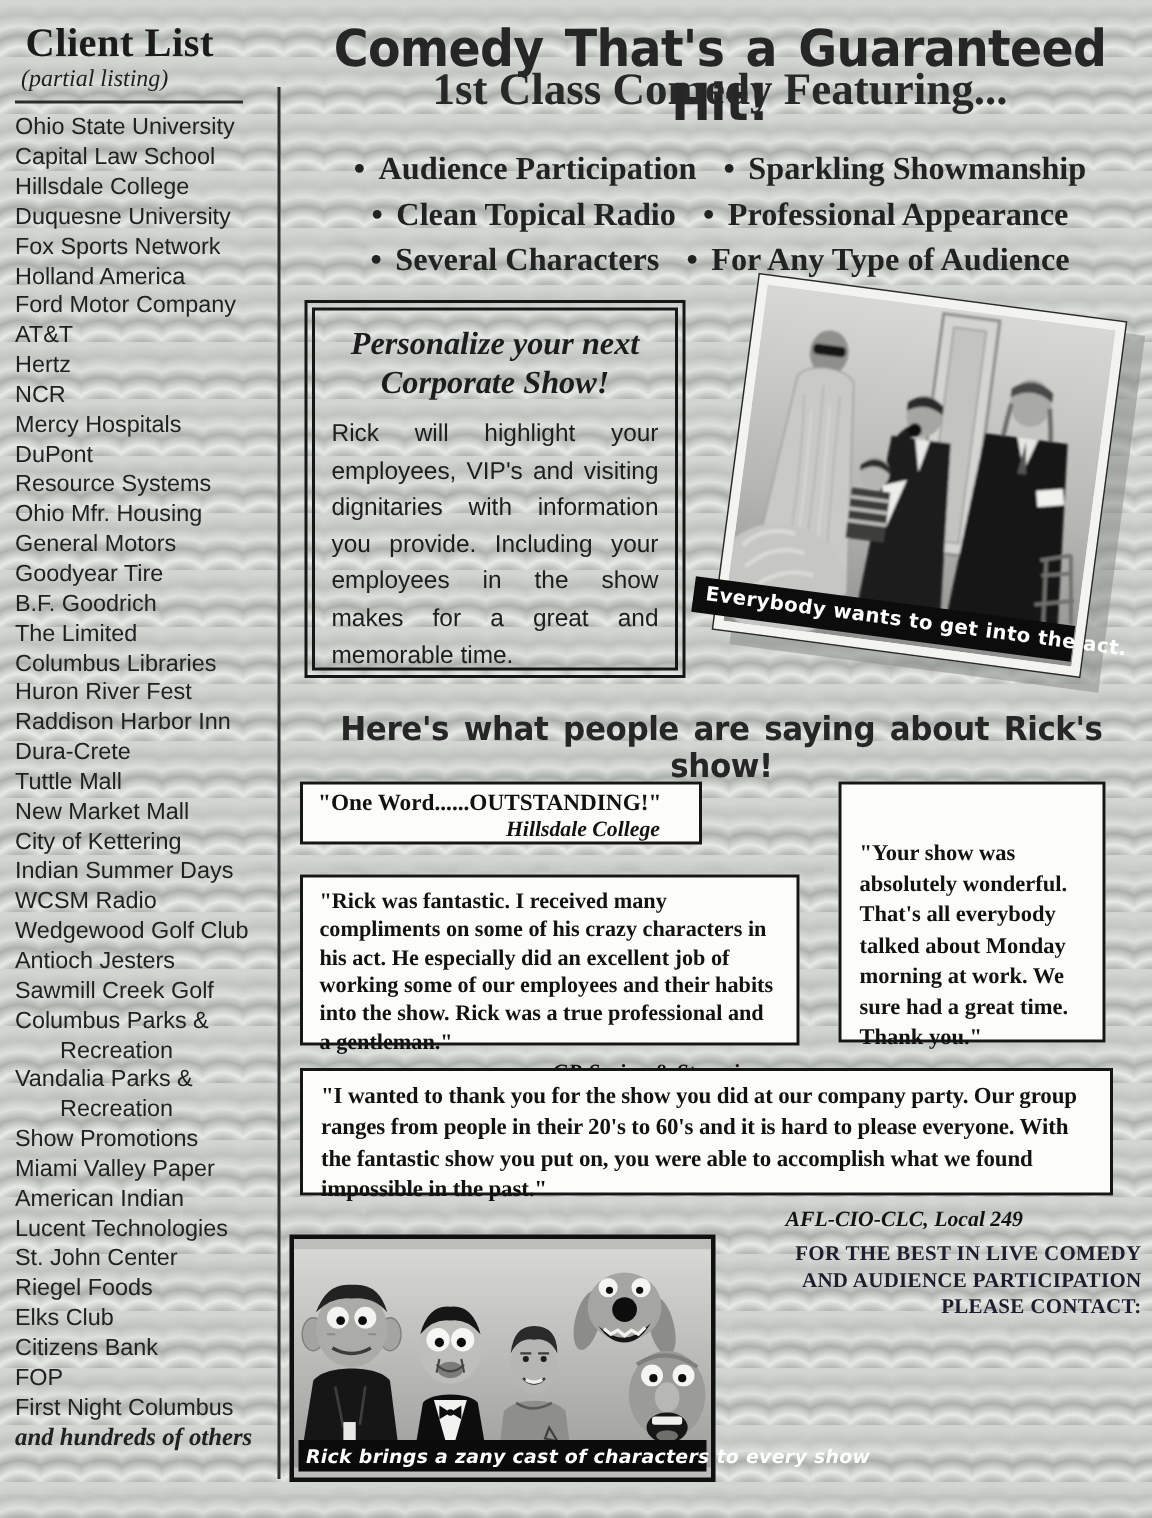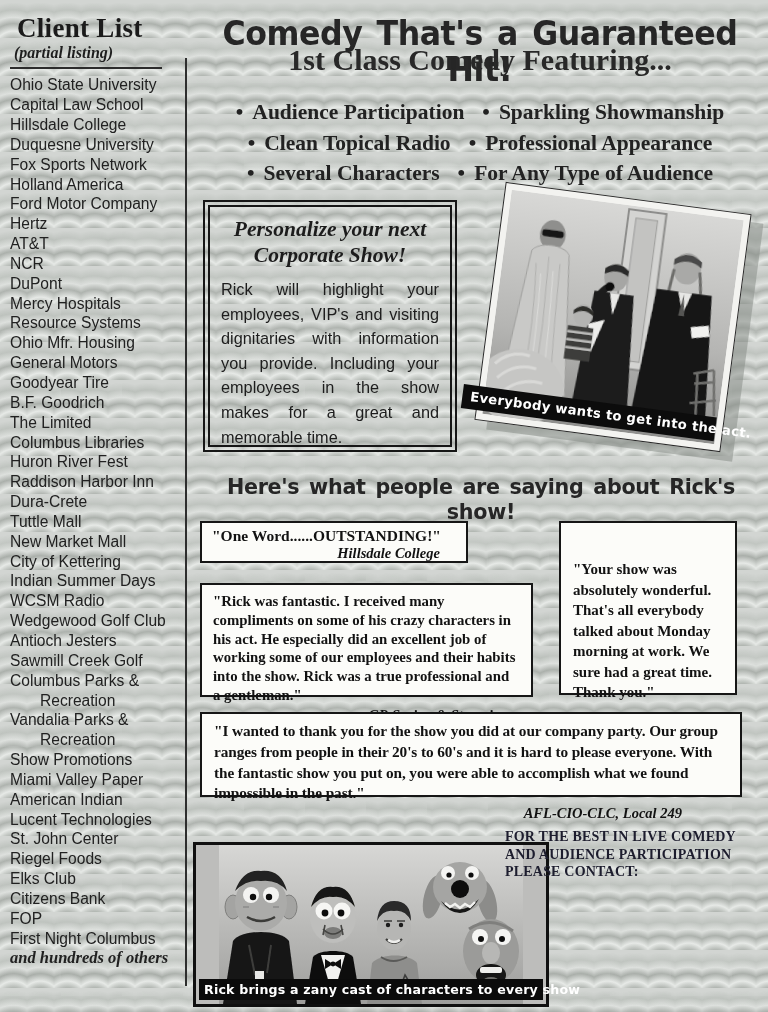--- a/index.html
+++ b/index.html
@@ -8,21 +8,21 @@
     color:#1e1e1e;
     background-color:#c7cbc7;
     background-image:
       radial-gradient(circle at 50% 135%, #eef0ee 10%, rgba(176,181,176,.9) 26%, #e6e9e6 38%, rgba(165,170,165,.8) 52%, #dde0dd 64%, rgba(188,193,188,.75) 78%, #d2d5d2 92%),
       radial-gradient(circle at 30% 120%, rgba(255,255,255,.5) 0 18%, rgba(150,155,150,.25) 38%, rgba(255,255,255,.35) 55%, rgba(150,155,150,.0) 75%);
     background-size: 27px 38px, 61px 83px;
   }
   
   .sidebar{position:absolute;left:10px;top:14px;width:172px;}
   .cl-title{font-family:"Liberation Serif","DejaVu Serif",serif;font-weight:bold;font-size:27px;line-height:1.05;margin:0 0 1px 7px;letter-spacing:.3px;color:#1b1b1b;}
-  .cl-sub{font-family:"Liberation Serif","DejaVu Serif",serif;font-style:italic;font-weight:bold;font-size:16px;margin:2px 0 5px 4px;}
+  .cl-sub{font-family:"Liberation Serif","DejaVu Serif",serif;font-style:italic;font-weight:normal;font-size:16px;margin:2px 0 5px 4px;}
   .cl-rule{height:2px;background:#2c2c2c;width:152px;margin:4px 0 6px 0;}
   .clients{font-family:"Liberation Sans","DejaVu Sans",sans-serif;font-size:15.6px;line-height:19.85px;color:#212121;}
   .client{white-space:nowrap;}
   .client.indent{padding-left:30px;}
   .client.italic{font-family:"Liberation Serif","DejaVu Serif",serif;font-style:italic;font-weight:bold;font-size:16.5px;white-space:nowrap;}
   .vdivider{position:absolute;left:185px;top:58px;width:2px;height:928px;background:#2e2e2e;}
   
   .main-title{position:absolute;left:196px;top:16px;width:568px;text-align:center;
     font-family:"DejaVu Sans","Liberation Sans",sans-serif;font-weight:bold;font-size:34px;line-height:1.05;
     letter-spacing:-.5px;word-spacing:4px;color:#262626;transform:scaleX(.93);}
@@ -59,52 +59,52 @@
   .tbox2{left:200px;top:583px;width:333px;height:114px;padding:7px 11px;}
   .tbox2 .quote{font-size:14.8px;line-height:18.8px;}
   .tbox2 .attr{font-size:14.5px;padding-right:12px;margin-top:2px;}
   .tbox3{left:559px;top:521px;width:178px;height:174px;padding:36px 12px 0 12px;}
   .tbox3 .quote{font-size:15px;line-height:20.5px;}
   .tbox3 .attr{font-size:14px;padding-right:2px;margin-top:8px;}
   .tbox4{left:200px;top:712px;width:542px;height:85px;padding:7px 12px;}
   .tbox4 .quote{font-size:15.3px;line-height:20.8px;letter-spacing:-.1px;}
   .tbox4 .attr{font-size:14.5px;padding-right:46px;margin-top:1px;}
   
-  .photo-bottom{position:absolute;left:193px;top:842px;width:356px;height:165px;border:3px solid #101010;box-sizing:border-box;background:#bdbdbb;}
+  .photo-bottom{position:absolute;left:193px;top:823px;width:284px;height:165px;border:3px solid #101010;box-sizing:border-box;background:#bdbdbb;font-style:italic;}
   .photo-bottom svg{width:100%;height:100%;display:block;}
   .photo-bottom .cap2{position:absolute;left:3px;right:3px;bottom:4px;background:#0b0b0b;color:#fff;
     font-family:"DejaVu Sans","Liberation Sans",sans-serif;font-weight:bold;font-size:12.6px;line-height:21px;
     padding:0 5px;letter-spacing:.2px;white-space:nowrap;}
   
-  .contact{position:absolute;left:505px;top:828px;width:256px;text-align:left;
+  .contact{position:absolute;left:505px;top:828px;width:256px;text-align:right;
     font-family:"Liberation Serif","DejaVu Serif",serif;font-weight:bold;font-size:14px;line-height:17.5px;
     color:#1d1d2e;letter-spacing:.2px;}
 </style>
 </head>
 <body>
 
 <div class="page">
 
   <aside class="sidebar">
     <h1 class="cl-title">Client List</h1>
     <div class="cl-sub">(partial listing)</div>
     <div class="cl-rule"></div>
     <div class="clients">
         <div class="client">Ohio State University</div>
         <div class="client">Capital Law School</div>
         <div class="client">Hillsdale College</div>
         <div class="client">Duquesne University</div>
         <div class="client">Fox Sports Network</div>
         <div class="client">Holland America</div>
         <div class="client">Ford Motor Company</div>
+        <div class="client">AT&amp;T</div>
         <div class="client">Hertz</div>
-        <div class="client">AT&amp;T</div>
         <div class="client">NCR</div>
+        <div class="client">Mercy Hospitals</div>
         <div class="client">DuPont</div>
-        <div class="client">Mercy Hospitals</div>
         <div class="client">Resource Systems</div>
         <div class="client">Ohio Mfr. Housing</div>
         <div class="client">General Motors</div>
         <div class="client">Goodyear Tire</div>
         <div class="client">B.F. Goodrich</div>
         <div class="client">The Limited</div>
         <div class="client">Columbus Libraries</div>
         <div class="client">Huron River Fest</div>
         <div class="client">Raddison Harbor Inn</div>
         <div class="client">Dura-Crete</div>

